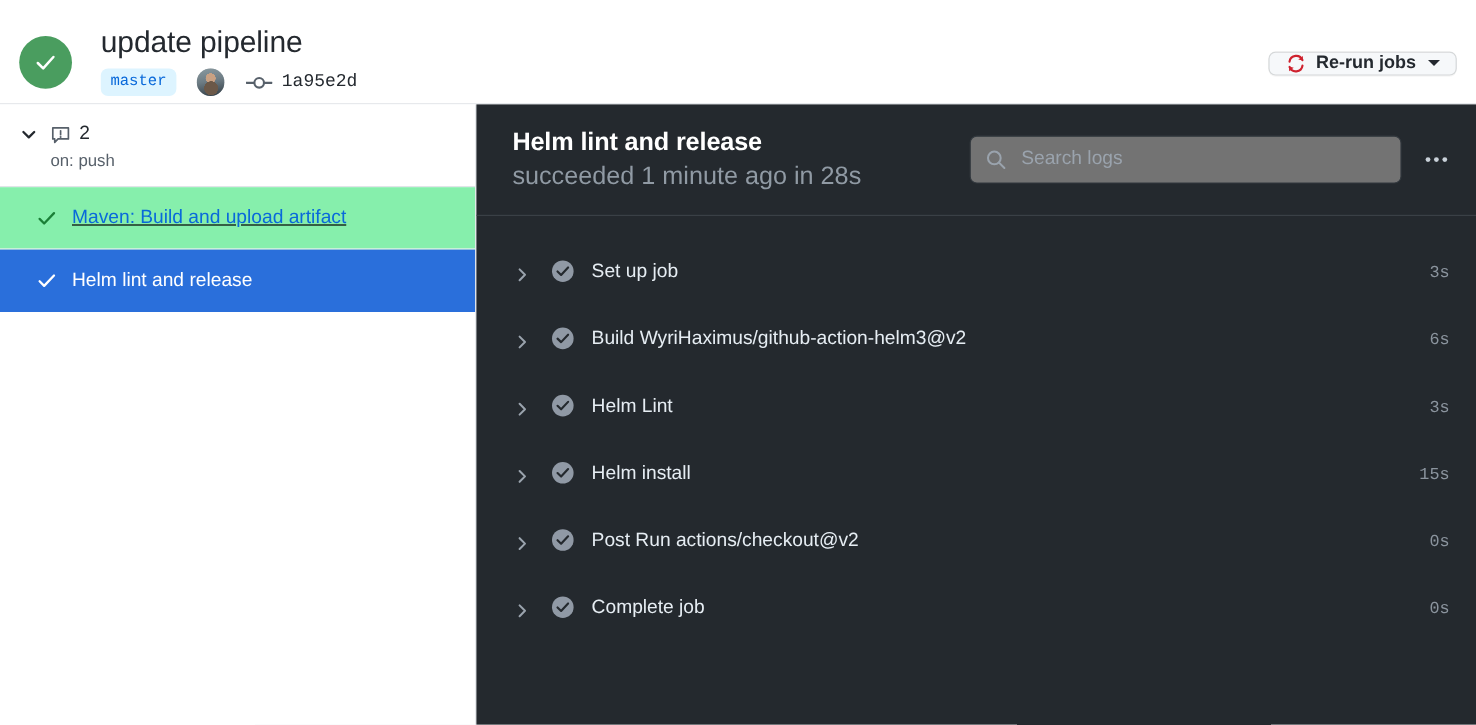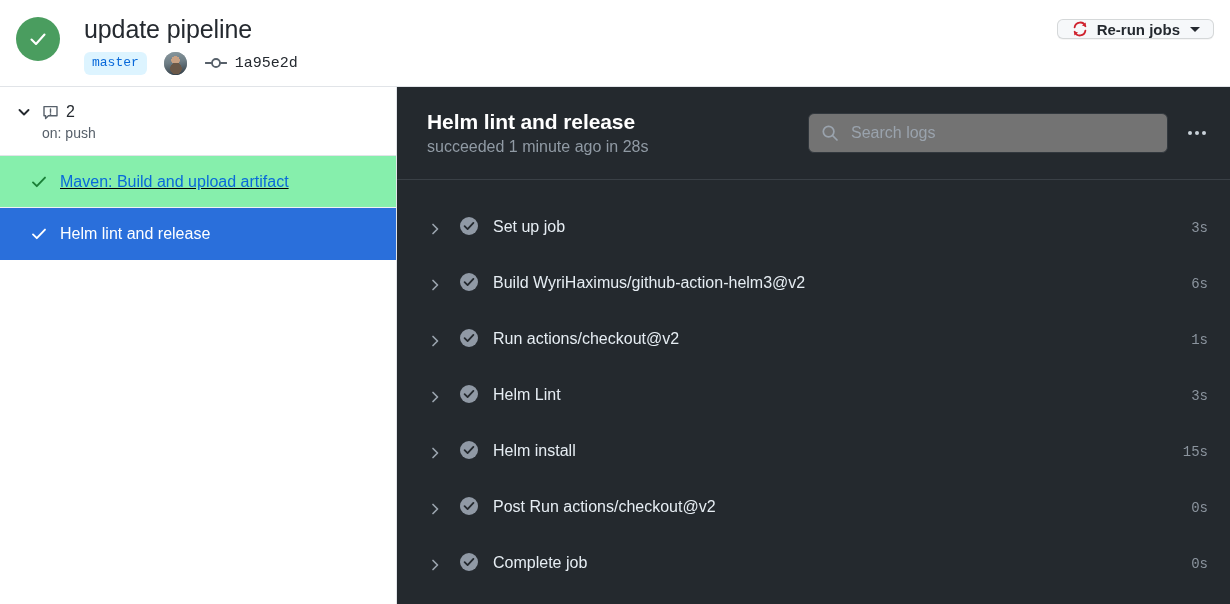--- a/index.html
+++ b/index.html
@@ -20,21 +20,21 @@
     display: flex;
     flex-direction: column;
     background: #ffffff;
   }
 
   
   .run-header {
     height: 87px;
     box-sizing: border-box;
     display: flex;
-    align-items: flex-start;
+    align-items: center;
     padding: 14px 16px 0 16px;
     background: #ffffff;
     border-bottom: 1px solid #e1e4e8;
     flex: none;
   }
   .status-circle {
     width: 44px;
     height: 44px;
     border-radius: 50%;
     background: #4a9d5f;
@@ -245,21 +245,21 @@
   }
   .job-header-text { flex: 1 1 auto; min-width: 0; }
   .job-name {
     font-size: 21px;
     font-weight: 600;
     color: #ffffff;
     white-space: nowrap;
     letter-spacing: -0.1px;
   }
   .job-status {
-    font-size: 16px;
+    font-size: 21px;
     color: #909aa4;
     margin-top: 4px;
     white-space: nowrap;
   }
   .search-wrap {
     position: relative;
     width: 360px;
     flex: none;
     margin-left: 16px;
   }
@@ -486,96 +486,81 @@
           <span class="step-status">
             <svg width="20" height="20" viewBox="0 0 20 20" aria-hidden="true">
               <circle cx="10" cy="10" r="9" fill="#9099a5"></circle>
               <path d="M5.6 10.2 L8.6 13.1 L14.4 6.9" fill="none" stroke="#24292e" stroke-width="1.8" stroke-linecap="round" stroke-linejoin="round"></path>
             </svg>
           </span>
           <span class="step-name">Build WyriHaximus/github-action-helm3@v2</span>
           <span class="step-time">6s</span>
         </div>
 
+
         <div class="step-row">
           <span class="step-chevron">
             <svg width="14" height="14" viewBox="0 0 14 14" aria-hidden="true">
               <path d="M5 2.5 L9.5 7 L5 11.5" fill="none" stroke="currentColor" stroke-width="1.7" stroke-linecap="round" stroke-linejoin="round"></path>
             </svg>
           </span>
           <span class="step-status">
             <svg width="20" height="20" viewBox="0 0 20 20" aria-hidden="true">
               <circle cx="10" cy="10" r="9" fill="#9099a5"></circle>
               <path d="M5.6 10.2 L8.6 13.1 L14.4 6.9" fill="none" stroke="#24292e" stroke-width="1.8" stroke-linecap="round" stroke-linejoin="round"></path>
             </svg>
           </span>
-          <span class="step-name">Run actions/checkout@v2</span>
-          <span class="step-time">1s</span>
+          <span class="step-name">Helm Lint</span>
+          <span class="step-time">3s</span>
         </div>
 
         <div class="step-row">
           <span class="step-chevron">
             <svg width="14" height="14" viewBox="0 0 14 14" aria-hidden="true">
               <path d="M5 2.5 L9.5 7 L5 11.5" fill="none" stroke="currentColor" stroke-width="1.7" stroke-linecap="round" stroke-linejoin="round"></path>
             </svg>
           </span>
           <span class="step-status">
             <svg width="20" height="20" viewBox="0 0 20 20" aria-hidden="true">
               <circle cx="10" cy="10" r="9" fill="#9099a5"></circle>
               <path d="M5.6 10.2 L8.6 13.1 L14.4 6.9" fill="none" stroke="#24292e" stroke-width="1.8" stroke-linecap="round" stroke-linejoin="round"></path>
             </svg>
           </span>
-          <span class="step-name">Helm Lint</span>
-          <span class="step-time">3s</span>
+          <span class="step-name">Helm install</span>
+          <span class="step-time">15s</span>
         </div>
 
         <div class="step-row">
           <span class="step-chevron">
             <svg width="14" height="14" viewBox="0 0 14 14" aria-hidden="true">
               <path d="M5 2.5 L9.5 7 L5 11.5" fill="none" stroke="currentColor" stroke-width="1.7" stroke-linecap="round" stroke-linejoin="round"></path>
             </svg>
           </span>
           <span class="step-status">
             <svg width="20" height="20" viewBox="0 0 20 20" aria-hidden="true">
               <circle cx="10" cy="10" r="9" fill="#9099a5"></circle>
               <path d="M5.6 10.2 L8.6 13.1 L14.4 6.9" fill="none" stroke="#24292e" stroke-width="1.8" stroke-linecap="round" stroke-linejoin="round"></path>
             </svg>
           </span>
-          <span class="step-name">Helm install</span>
-          <span class="step-time">15s</span>
+          <span class="step-name">Post Run actions/checkout@v2</span>
+          <span class="step-time">0s</span>
         </div>
 
         <div class="step-row">
           <span class="step-chevron">
             <svg width="14" height="14" viewBox="0 0 14 14" aria-hidden="true">
               <path d="M5 2.5 L9.5 7 L5 11.5" fill="none" stroke="currentColor" stroke-width="1.7" stroke-linecap="round" stroke-linejoin="round"></path>
             </svg>
           </span>
           <span class="step-status">
             <svg width="20" height="20" viewBox="0 0 20 20" aria-hidden="true">
               <circle cx="10" cy="10" r="9" fill="#9099a5"></circle>
               <path d="M5.6 10.2 L8.6 13.1 L14.4 6.9" fill="none" stroke="#24292e" stroke-width="1.8" stroke-linecap="round" stroke-linejoin="round"></path>
             </svg>
           </span>
-          <span class="step-name">Post Run actions/checkout@v2</span>
-          <span class="step-time">0s</span>
-        </div>
-
-        <div class="step-row">
-          <span class="step-chevron">
-            <svg width="14" height="14" viewBox="0 0 14 14" aria-hidden="true">
-              <path d="M5 2.5 L9.5 7 L5 11.5" fill="none" stroke="currentColor" stroke-width="1.7" stroke-linecap="round" stroke-linejoin="round"></path>
-            </svg>
-          </span>
-          <span class="step-status">
-            <svg width="20" height="20" viewBox="0 0 20 20" aria-hidden="true">
-              <circle cx="10" cy="10" r="9" fill="#9099a5"></circle>
-              <path d="M5.6 10.2 L8.6 13.1 L14.4 6.9" fill="none" stroke="#24292e" stroke-width="1.8" stroke-linecap="round" stroke-linejoin="round"></path>
-            </svg>
-          </span>
           <span class="step-name">Complete job</span>
           <span class="step-time">0s</span>
         </div>
 
       </div>
     </div>
 
   </div>
 </div>
 

